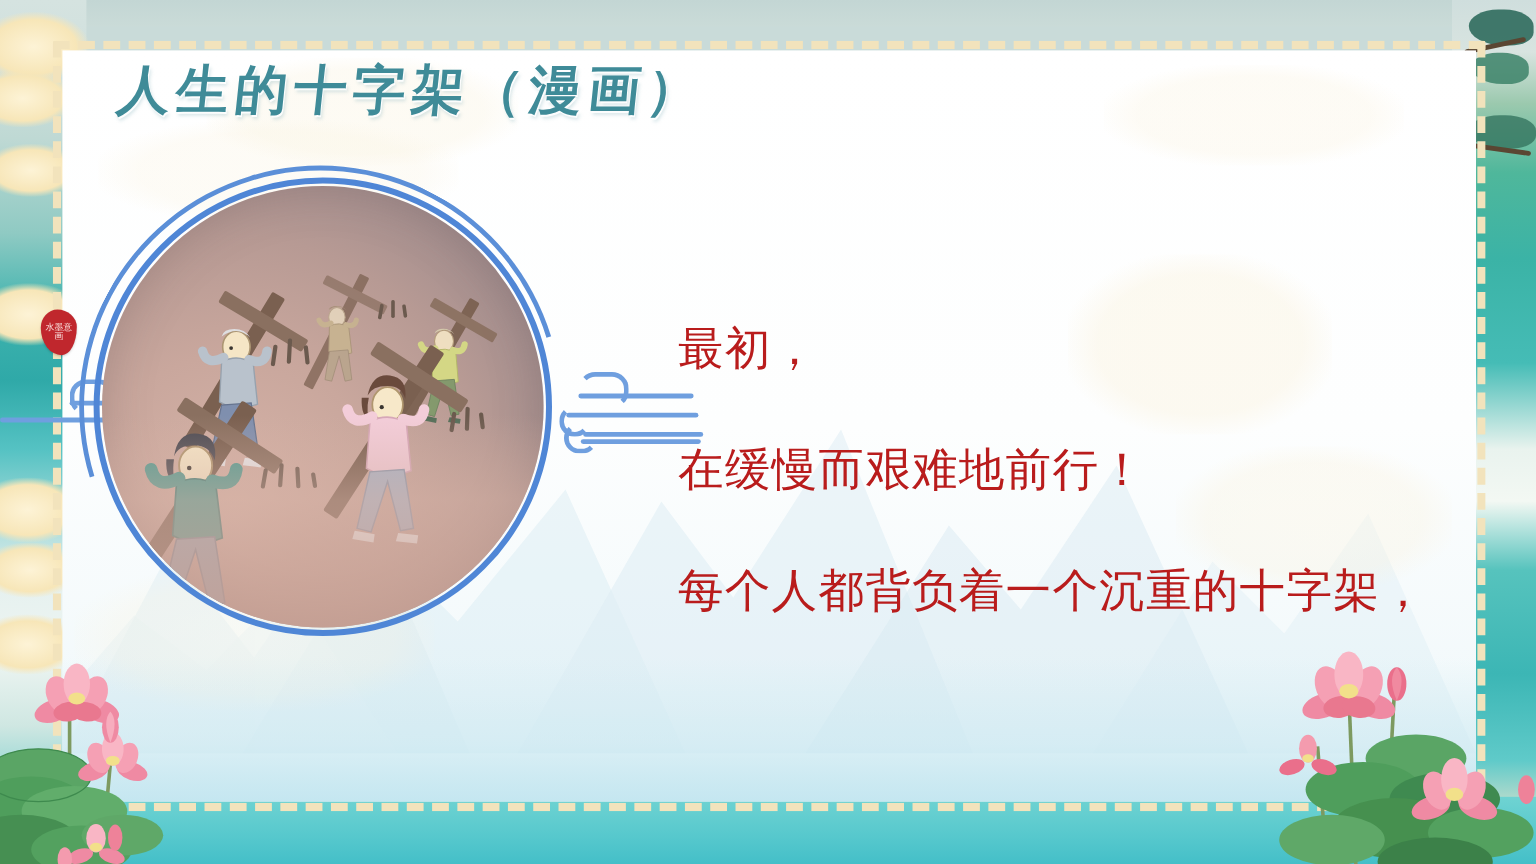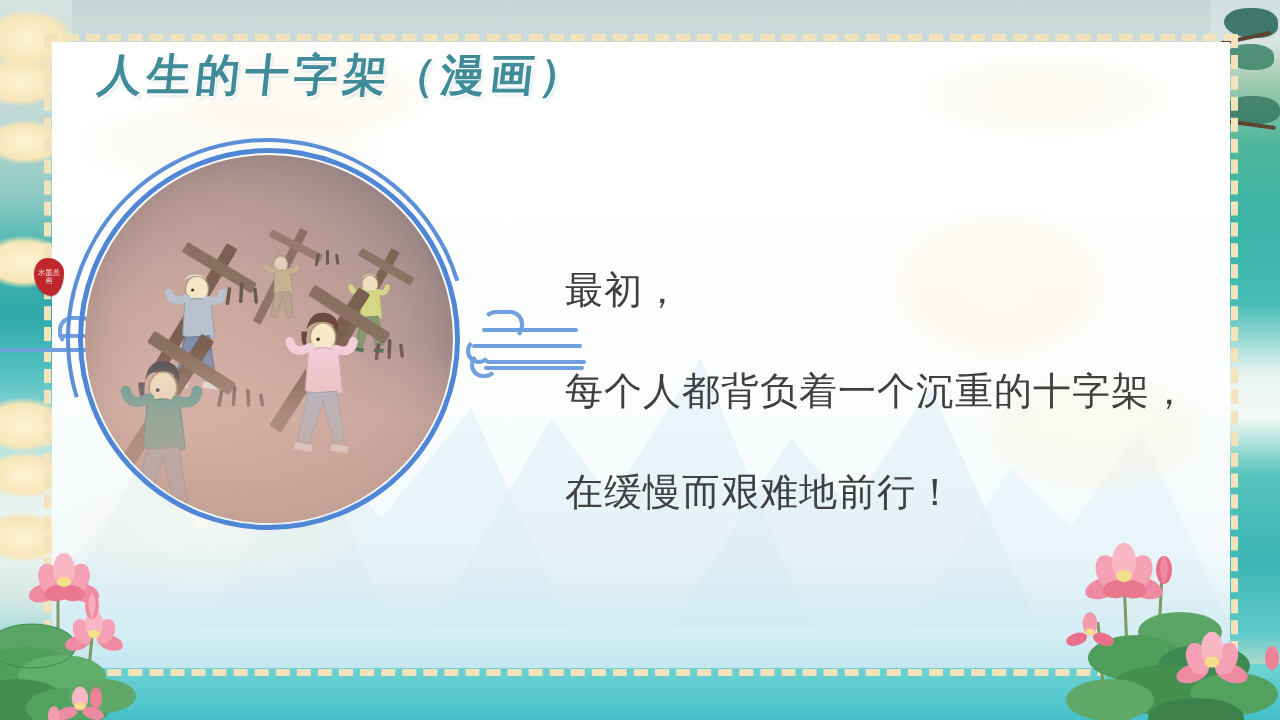--- a/index.html
+++ b/index.html
@@ -129,21 +129,21 @@
     color:#fbe7e4;font-size:8px;line-height:8px;letter-spacing:0;
     font-family:"DejaVu Sans","Liberation Sans",sans-serif;
     text-align:center;width:24px;word-break:break-all;
     transform:scale(.92);
   }
 
   
   .body-text{
     position:absolute;left:565px;top:240px;width:690px;
     font-family:"DejaVu Serif","Liberation Serif",serif;
-    color:#404040;
+    color:#b91c1c;
     font-size:38px;line-height:101px;letter-spacing:1px;
     white-space:nowrap;
   }
   .body-text p{margin:0;}
 
   
   .lotus-group{position:absolute;pointer-events:none;}
 </style>
 </head>
 <body>
@@ -318,22 +318,22 @@
           <rect x="161" y="234" width="3.5" height="18" rx="1.6" transform="rotate(-3 161 234)"></rect>
           <rect x="174" y="239" width="3.5" height="13" rx="1.6" transform="rotate(-9 174 239)"></rect>
         </g>
       </svg>
     </div>
     <div class="circle-ring"></div>
   </div>
 
   <div class="body-text">
     <p>最初，</p>
+    <p>在缓慢而艰难地前行！</p>
     <p>每个人都背负着一个沉重的十字架，</p>
-    <p>在缓慢而艰难地前行！</p>
   </div>
 
   <svg class="lotus-group" style="left:-4px;bottom:-6px;width:220px;height:200px;" viewBox="0 0 220 200">
     <g stroke="#7d9a60" stroke-width="3" fill="none">
       <path d="M62,198 L62,70"></path>
         <path d="M88,198 L96,110"></path>
         <path d="M40,198 L34,120"></path>
       <path d="M78,198 L86,150"></path>
         <path d="M52,198 L48,158"></path>
     </g>

